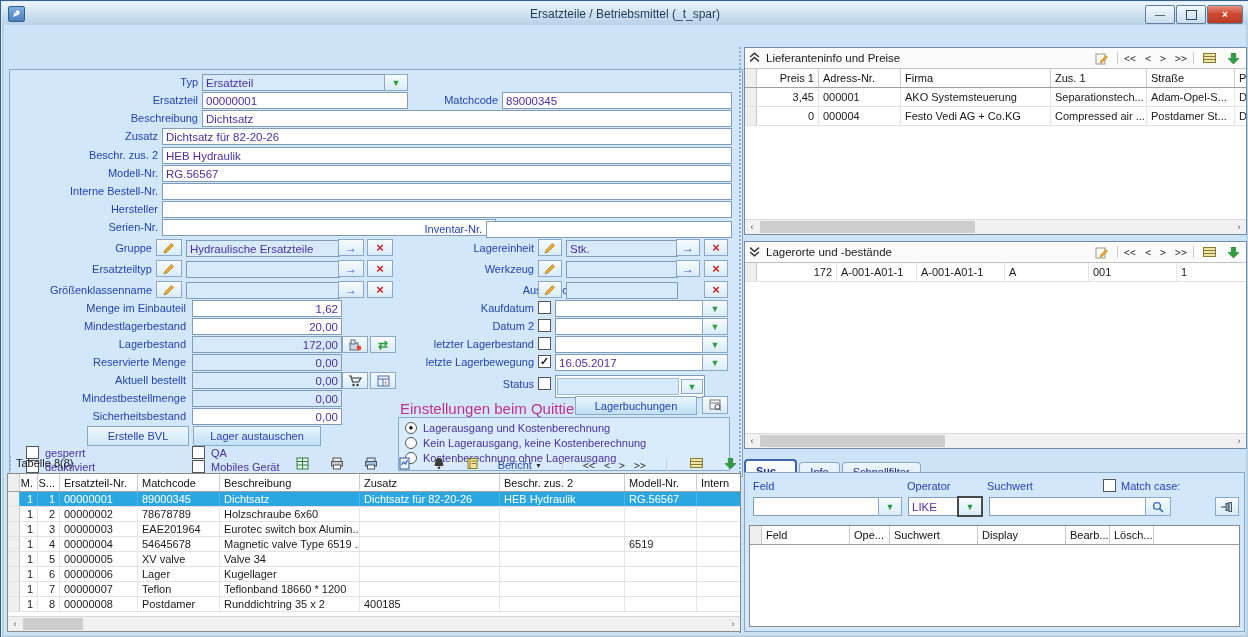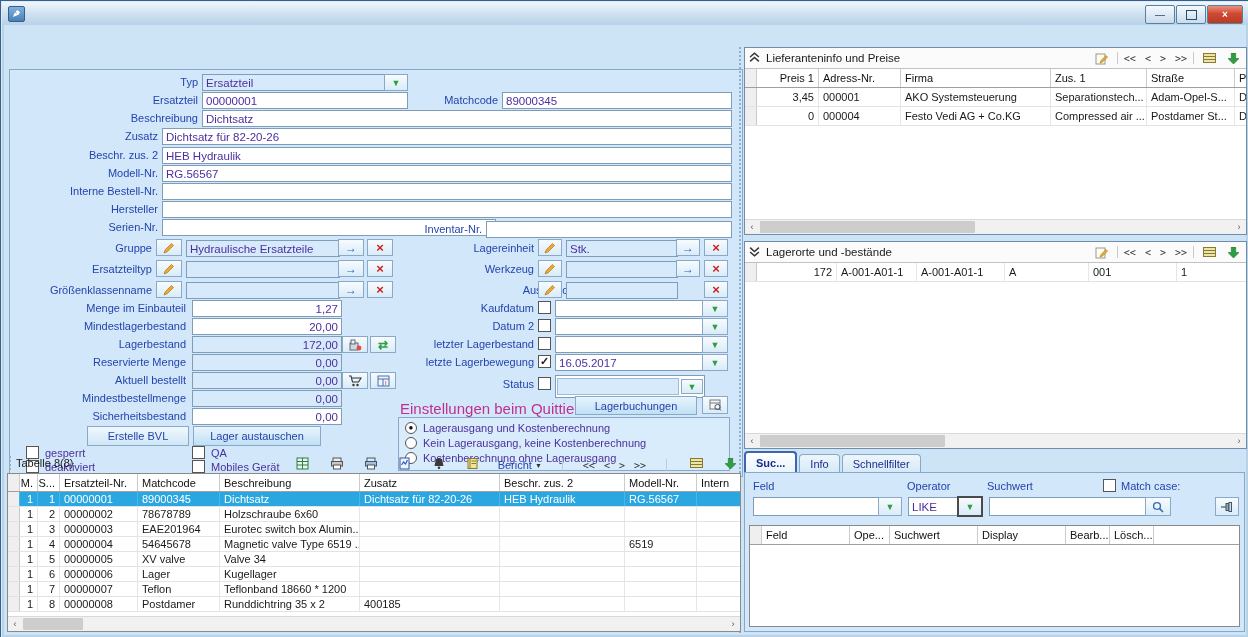--- a/index.html
+++ b/index.html
@@ -81,20 +81,21 @@
 <body>
 
 <div class="win">
 
   <div class="abs titlebar">
     <div class="app-icon">
       <svg width="9" height="9" viewBox="0 0 10 10">
           <path d="M1 9l2-5 5 2-5 2z M4 3l2-2 3 3-2 2z" fill="#fff"></path>
         </svg>
     </div>
+    <div class="title-text">Ersatzteile / Betriebsmittel (_t_spar)</div>
     <div class="win-controls">
       <div class="wc">—</div>
       <div class="wc">
           <span style="width:9px;height:8px;border:1px solid #2a4a66;display:block;"></span>
         </div>
       <div class="wc close">×</div>
     </div>
   </div>
 
   <div class="abs client">
@@ -208,21 +209,21 @@
           <svg width="12" height="12" viewBox="0 0 12 12">
             <path d="M1 11l1.2-3.2L8.5 1.5l2 2L4.2 9.8z" fill="#f0a830" stroke="#9a6a10" stroke-width="0.6"></path>
           </svg>
         </div>
       <div class="abs inp ro" style="left:556px;top:212px;width:104px;"></div>
       <div class="abs mini-btn" style="left:694px;top:211px;width:24px;">
           <span class="x-mark">×</span>
         </div>
 
       <div class="abs lbl" style="left:0;top:232px;width:176px;">Menge im Einbauteil</div>
-      <div class="abs inp num" style="left:182px;top:230px;width:142px;">1,27</div>
+      <div class="abs inp num" style="left:182px;top:230px;width:142px;">1,62</div>
       <div class="abs lbl" style="left:330px;top:232px;width:194px;">Kaufdatum</div>
       <div class="abs cb" style="left:528px;top:231px;"></div>
       <div class="abs inp" style="left:545px;top:230px;width:141px;"></div>
       <div class="abs mini-btn" style="left:692px;top:230px;width:26px;">
           <span class="dn-green">▼</span>
         </div>
 
       <div class="abs lbl" style="left:0;top:250px;width:176px;">Mindestlagerbestand</div>
       <div class="abs inp num" style="left:182px;top:248px;width:142px;">20,00</div>
       <div class="abs lbl" style="left:330px;top:250px;width:194px;">Datum 2</div>
@@ -654,21 +655,21 @@
           </div>
         </div>
       <div class="hscroll" style="left:0;right:0;bottom:0;">
         <span class="sb-arrow" style="left:0;">‹</span>
         <span class="sb-arrow" style="right:0;">›</span>
         <span class="sb-thumb" style="left:15px;width:60px;"></span>
       </div>
     </div>
 
     <div class="abs" style="left:740px;top:428px;width:501px;height:179px;">
-      <div class="tabs-row" style="height:19px;">
+      <div class="tabs-row" style="height:19px;margin-top:8px;">
         <div class="tab small active" style="height:19px;border-width:2px;">Suc...</div>
         <div class="tab small">Info</div>
         <div class="tab small">Schnellfilter</div>
       </div>
       <div class="abs" style="left:0;top:19px;right:0;bottom:0;background:#d2e8fa;border:1px solid #89a8c6;">
         <div class="abs srch-lbl" style="left:8px;top:7px;">Feld</div>
         <div class="abs srch-lbl" style="left:162px;top:7px;">Operator</div>
         <div class="abs srch-lbl" style="left:242px;top:7px;">Suchwert</div>
         <div class="abs" style="left:358px;top:6px;display:flex;align-items:center;">
           <span class="cb"></span>

